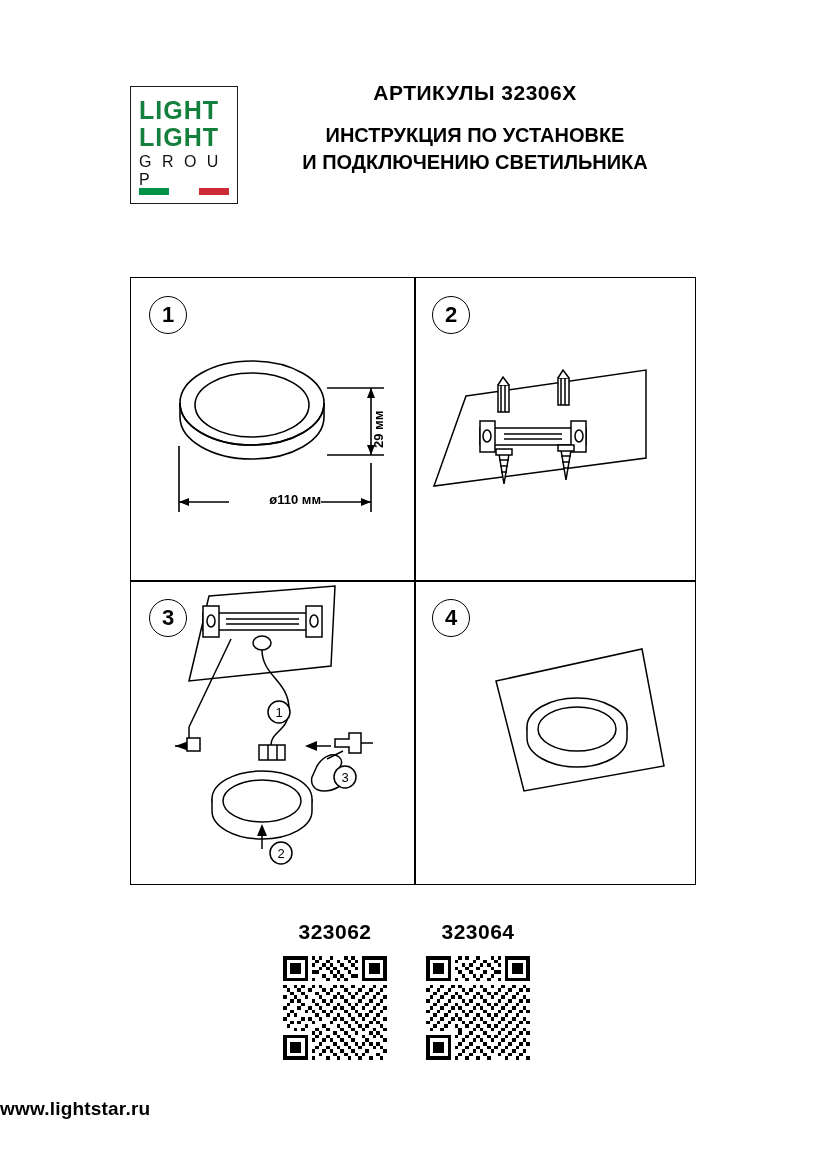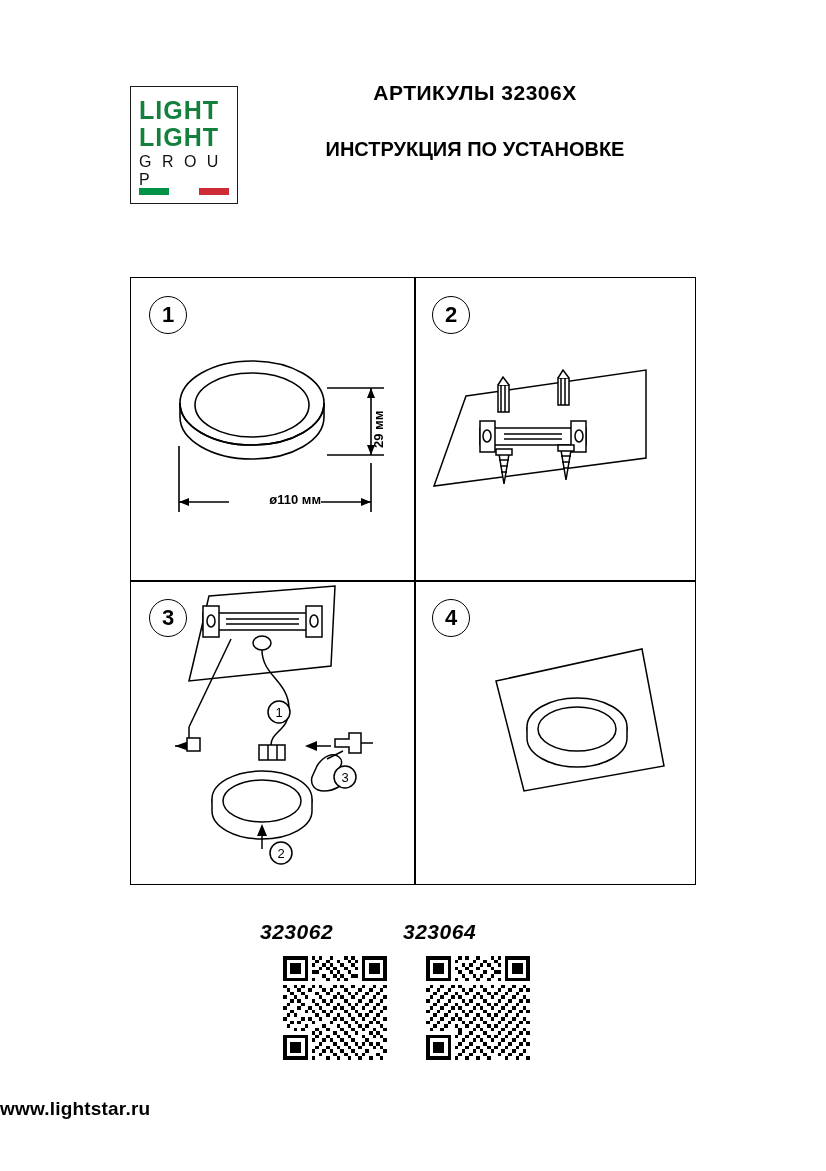--- a/index.html
+++ b/index.html
@@ -85,21 +85,21 @@
   .title-art {
     font-weight: bold;
     font-size: 21px;
     letter-spacing: 0.5px;
     line-height: 30px;
   }
   .title-instr {
     font-weight: bold;
     font-size: 20px;
     line-height: 27px;
-    margin-top: 28px;
+    margin-top: 14px;
   }
 
   
   .grid {
     position: absolute;
     left: 130px;
     top: 277px;
     width: 566px;
     height: 608px;
     border: 1.5px solid #000;
@@ -155,22 +155,21 @@
     position: absolute;
     left: 250px;
     top: 920px;
     width: 340px;
     height: 150px;
   }
   .code {
     position: absolute;
     top: 0;
     width: 150px;
-    text-align: left;
-    font-style: italic;
+    text-align: center;
   }
   .code-1 { left: 10px; }
   .code-2 { left: 153px; }
   .code-label {
     font-size: 21px;
     font-weight: bold;
     letter-spacing: 0.5px;
     margin-bottom: 12px;
   }
   .qr {
@@ -216,20 +215,21 @@
       <div class="logo-flag">
         <i class="flag-green"></i>
           <i class="flag-white"></i>
           <i class="flag-red"></i>
       </div>
     </div>
 
     <div class="title-block">
       <div class="title-art">АРТИКУЛЫ 32306X</div>
       <div class="title-instr">ИНСТРУКЦИЯ ПО УСТАНОВКЕ</div>
+      <div class="title-instr" style="margin-top:0">И ПОДКЛЮЧЕНИЮ СВЕТИЛЬНИКА</div>
     </div>
   </div>
 
   <div class="grid">
     <div class="vline"></div>
     <div class="hline"></div>
 
     <div class="cell cell-1">
       <div class="step-num">1</div>
 

